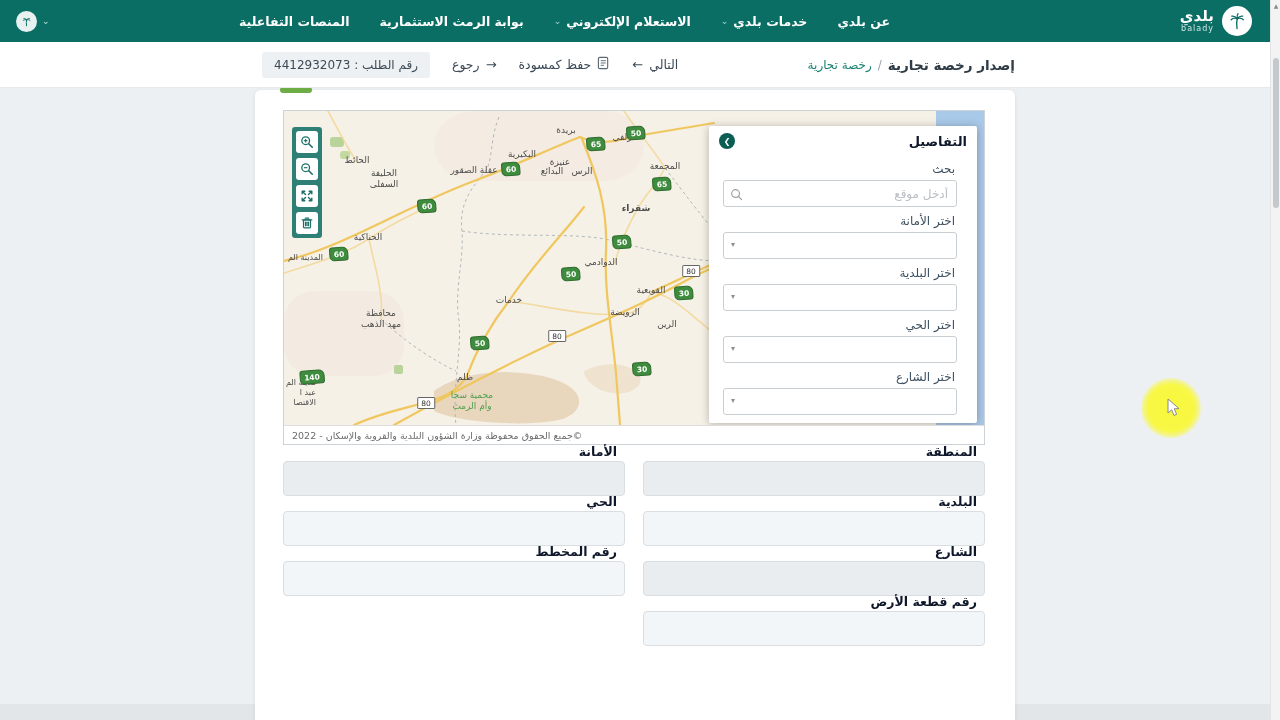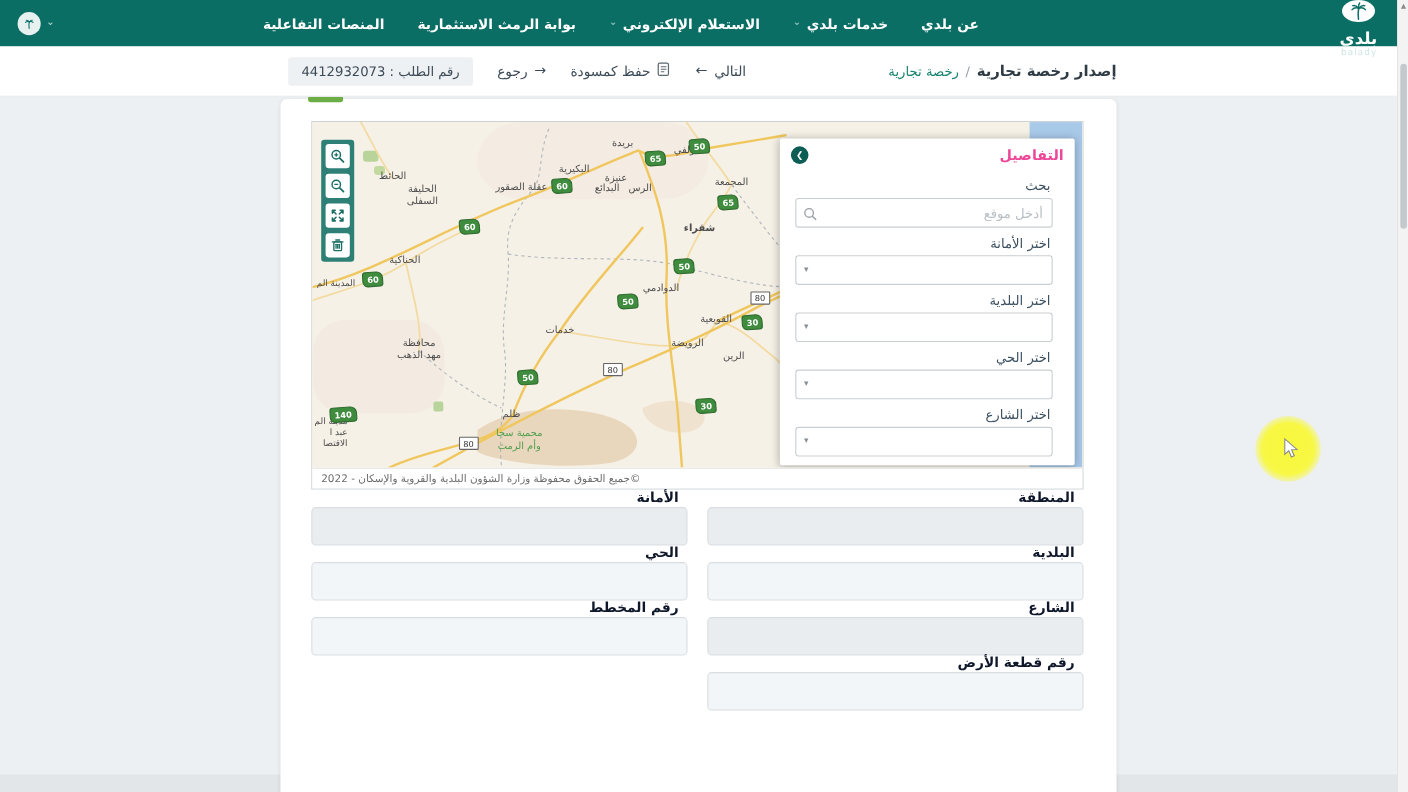--- a/index.html
+++ b/index.html
@@ -8,21 +8,21 @@
     font-family:"DejaVu Sans", sans-serif;
     background:#edf0f3;
     position:relative;
     direction:rtl;
   }
   
   .topbar{
     position:absolute; top:0; left:0; width:1280px; height:42px;
     background:#0b6e65; display:flex; align-items:center; z-index:30;
   }
-  .brand{ position:absolute; right:28px; top:0; height:42px; display:flex; align-items:center; gap:8px;flex-direction:column;}
+  .brand{ position:absolute; right:28px; top:0; height:42px; display:flex; align-items:center; gap:8px;}
   .brand-icon{ width:30px; height:30px; border-radius:50%; background:#ffffff; display:flex; align-items:center; justify-content:center;}
   .brand-text{ display:flex; flex-direction:column; align-items:flex-start; line-height:1;}
   .brand-ar{ color:#fff; font-size:15px; font-weight:bold;}
   .brand-en{ color:#cfe6e2; font-size:8px; letter-spacing:1px; margin-top:1px;}
   .nav{ position:absolute; right:390px; top:0; height:42px; display:flex; align-items:center; gap:30px;}
   .nav-item{ display:flex; align-items:center; gap:5px; color:#ffffff; font-size:12.5px; font-weight:bold; cursor:pointer; white-space:nowrap;}
   .nav-chev{ color:#8fc4bc; font-size:9px; }
   .globe-widget{ position:absolute; left:16px; top:0; height:42px; display:flex; align-items:center; gap:5px; flex-direction:row-reverse;}
   .globe-circle{ width:21px; height:21px; border-radius:50%; background:rgba(255,255,255,.9); display:flex; align-items:center; justify-content:center;}
   .globe-chev{ color:#bfe0da; font-size:9px;}
@@ -67,21 +67,21 @@
   .map-ctl-btn{ width:22px; height:22px; background:#fff; border-radius:3px; display:flex; align-items:center; justify-content:center; cursor:pointer;}
   .attribution{ height:19px; background:#fff; border-top:1px solid #ddd; display:flex; align-items:center; direction:rtl;}
   .attribution span{ direction:rtl; font-size:9.5px; color:#6b6b6b; position:absolute; left:8px;}
   
   .details-panel{
     position:absolute; top:15px; left:425px; width:268px; height:297px;
     background:#ffffff; box-shadow:0 1px 8px rgba(0,0,0,.28); z-index:8; direction:rtl;
     border-radius:2px;
   }
   .dp-header{ height:26px; display:flex; align-items:center; justify-content:space-between; padding:4px 10px 0 10px;}
-  .dp-title{ font-size:13px; font-weight:bold; color:#ec4899;}
+  .dp-title{ font-size:13px; font-weight:bold; color:#0f172a;}
   .dp-collapse{ width:16px; height:16px; border-radius:50%; background:#0c5e55; color:#fff; font-size:8px; display:flex; align-items:center; justify-content:center; cursor:pointer;}
   .dp-body{ padding:8px 20px 0 14px; display:flex; flex-direction:column;}
   .dp-label{ font-size:12px; color:#3d5061; margin:7px 2px 4px 0;}
   .dp-search{ position:relative; height:27px;}
   .dp-search input{ width:100%; height:27px; border:1px solid #c9ced2; border-radius:3px; font-size:12px; padding:0 8px 0 26px; color:#444; font-family:"DejaVu Sans",sans-serif; direction:rtl;}
   .dp-search input::placeholder{ color:#b9bfc4;}
   .dp-search .mag{ position:absolute; left:7px; top:6px;}
   .dp-select{ position:relative; height:27px; border:1px solid #c9ced2; border-radius:3px; background:#fff; cursor:pointer;}
   .dp-select .caret{ position:absolute; left:7px; top:7px; font-size:8px; color:#8a9196;}
   

